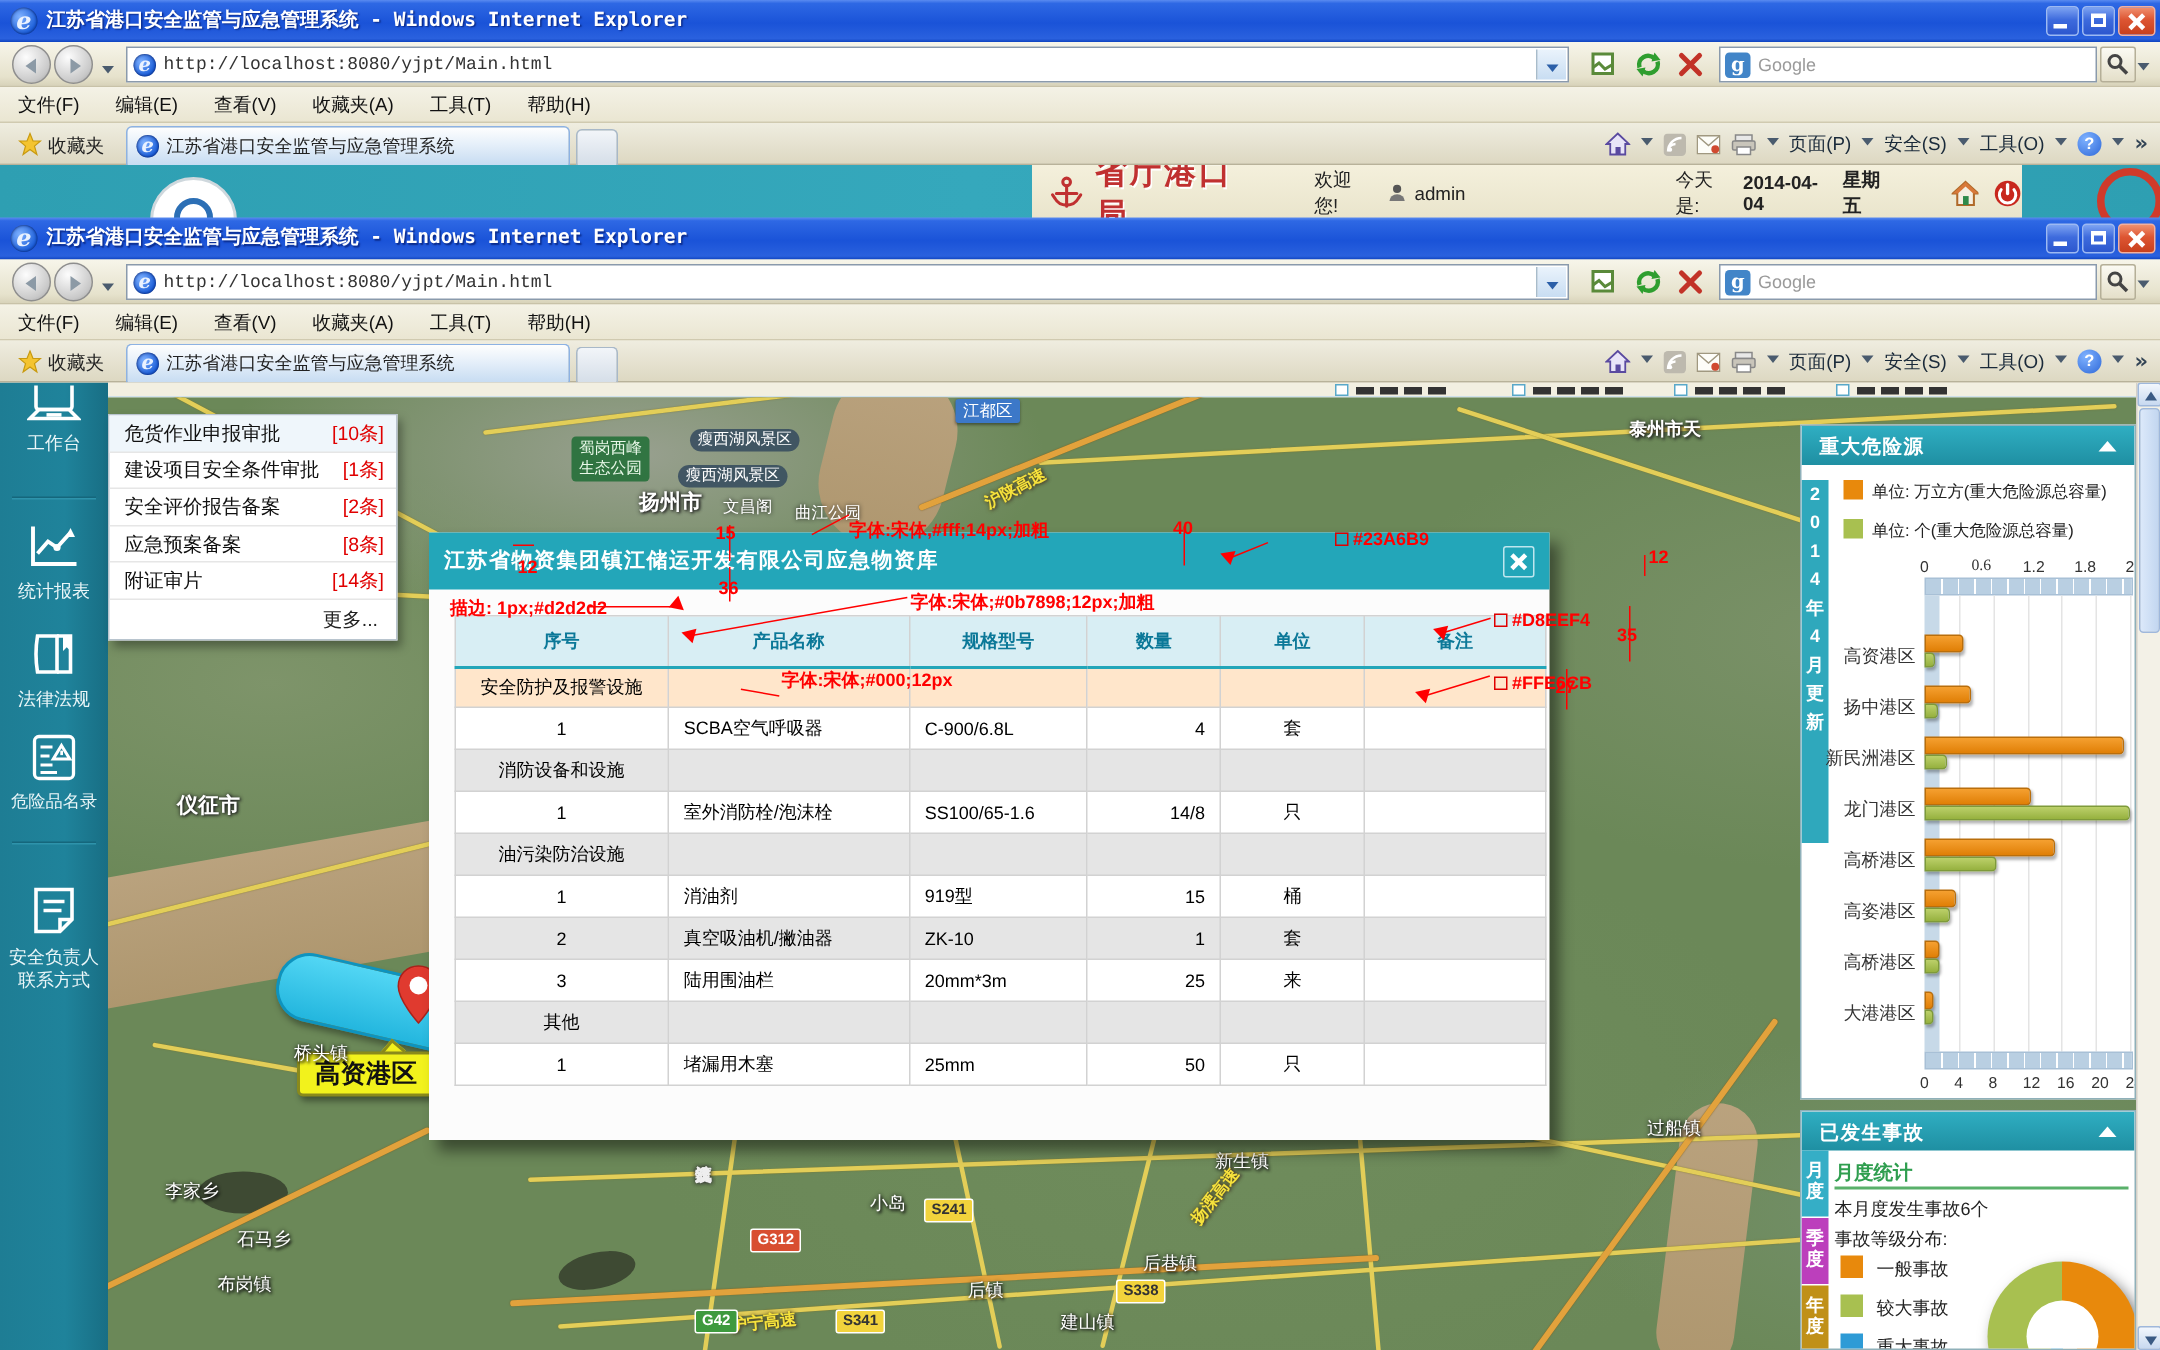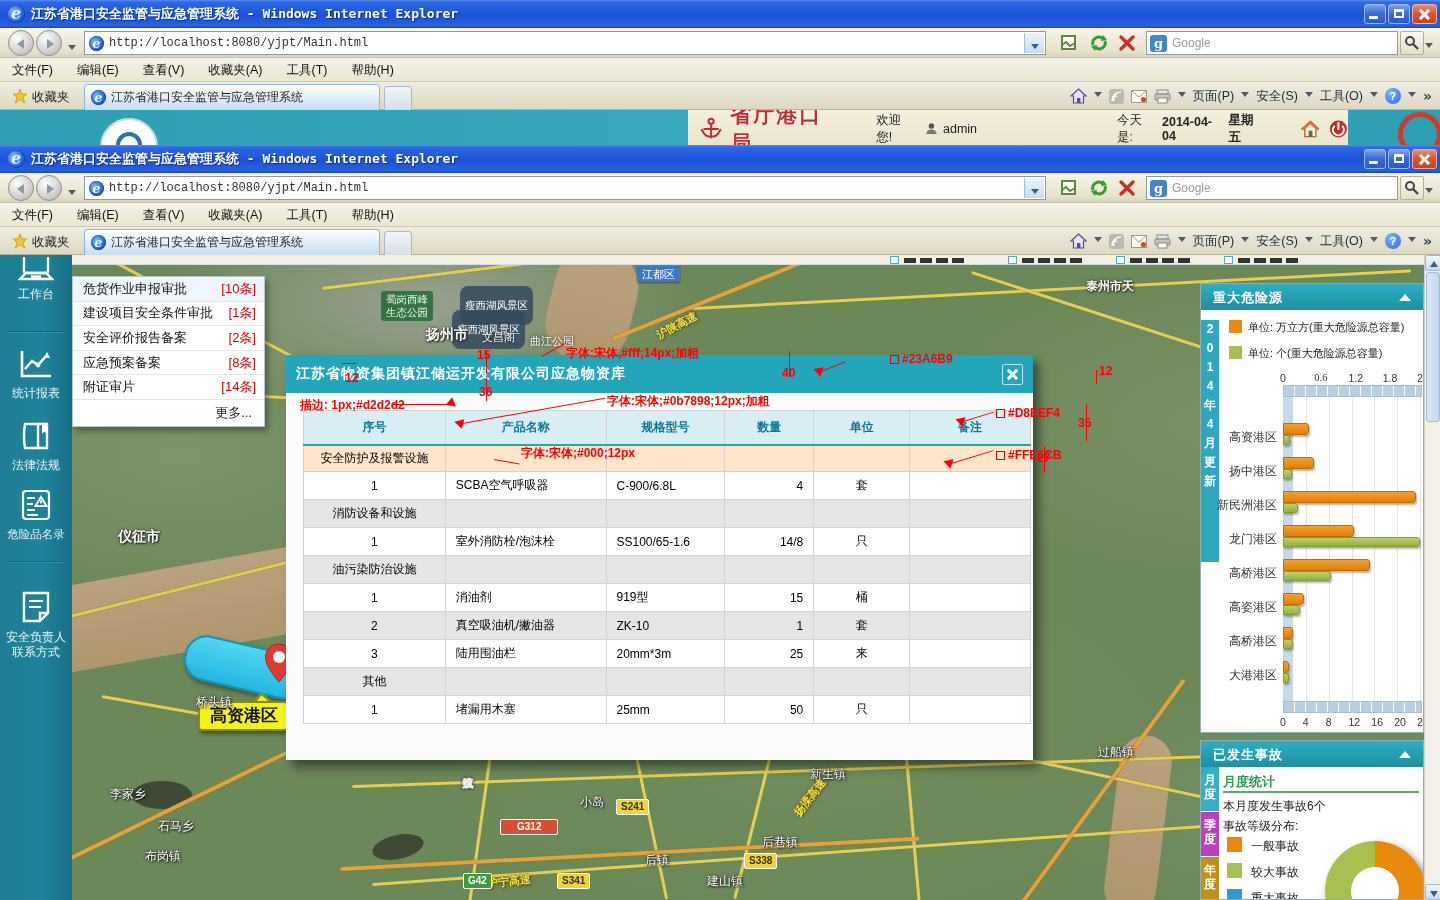--- a/index.html
+++ b/index.html
@@ -103,23 +103,23 @@
   .hwy{position:absolute;height:4px;background:#E2A23C;border-radius:2px;box-shadow:0 0 1px #7a5a1a;transform-origin:0 0;}
   .band-cyan{position:absolute;background:linear-gradient(#52D6F4,#23B6DE);border:2px solid #0E93BE;border-radius:22px 26px 18px 22px;transform-origin:0 0;box-shadow:2px 3px 4px rgba(0,0,0,.35);}
   .band-orange{position:absolute;background:linear-gradient(#F5A93E,#EE8E12);border:2px solid #C87612;border-radius:6px;transform-origin:0 0;box-shadow:2px 3px 4px rgba(0,0,0,.35);}
 
   .mlabel{position:absolute;white-space:pre-line;}
   .city{font:bold 14px "Liberation Sans",sans-serif;color:#fff;text-shadow:0 0 3px #222,1px 1px 2px #222;}
   .city-sm{font:bold 12px "Liberation Sans",sans-serif;color:#fff;text-shadow:0 0 3px #222,1px 1px 2px #222;}
   .town{font:12px "Liberation Sans",sans-serif;color:#fff;text-shadow:0 0 3px #111,1px 1px 2px #111;}
   .poi{font:11px "Liberation Sans",sans-serif;color:#fff;text-shadow:0 0 3px #111;}
   .badge-blue{font:11px/16px "Liberation Sans",sans-serif;color:#fff;background:#3C78C8;padding:0 5px;border-radius:2px;box-shadow:0 1px 2px rgba(0,0,0,.4);}
-  .badge-dark{font:10.5px/15px "Liberation Sans",sans-serif;color:#fff;background:rgba(52,74,94,.85);padding:12px 5px;border-radius:8px;}
+  .badge-dark{font:10.5px/15px "Liberation Sans",sans-serif;color:#fff;background:rgba(52,74,94,.85);padding:0 5px;border-radius:8px;}
   .badge-green{font:10.5px/13px "Liberation Sans",sans-serif;color:#E8F8E8;background:rgba(38,112,58,.9);padding:2px 5px;border-radius:3px;text-align:center;}
-  .badge-red{font:bold 10px/14px "Liberation Sans",sans-serif;color:#fff;background:#D84E30;padding:0 16px;border-radius:2px;border:1px solid #fff;}
+  .badge-red{font:bold 10px/14px "Liberation Sans",sans-serif;color:#fff;background:#D84E30;padding:0 4px;border-radius:2px;border:1px solid #fff;}
   .badge-greenroad{font:bold 10px/14px "Liberation Sans",sans-serif;color:#fff;background:#3E9A3E;padding:0 4px;border-radius:2px;border:1px solid #fff;}
   .badge-yellow{font:bold 10px/14px "Liberation Sans",sans-serif;color:#333;background:#F2D33C;padding:0 4px;border-radius:2px;border:1px solid #fff;}
   .road-label{font:bold 11px "Liberation Sans",sans-serif;color:#F6E23C;text-shadow:0 0 3px #5a4a10,1px 1px 2px #444;}
   .road-label-v{font:bold 11px "Liberation Sans",sans-serif;color:#eee;text-shadow:0 0 3px #333;writing-mode:vertical-rl;}
   .port-callout{font:bold 17px/26px "Liberation Sans",sans-serif;color:#111;background:#F2F21C;border:2px solid #8A8A1B;border-radius:4px;padding:0 10px;box-shadow:2px 3px 4px rgba(0,0,0,.4);}
   .callout-tip{position:absolute;width:12px;height:12px;background:#F2F21C;border-left:2px solid #8A8A1B;border-top:2px solid #8A8A1B;transform:rotate(40deg);}
   .pin{position:absolute;width:30px;height:40px;}
 
   
   #quickmenu{position:absolute;left:72px;top:21px;width:193px;background:#fff;border:1px solid #B8C4CE;box-shadow:3px 4px 6px rgba(0,0,0,.35);}
@@ -833,21 +833,21 @@
               <td class="td-c">只</td>
               <td></td>
             </tr>
           </tbody>
         </table>
     </div>
 
     <div id="annlayer">
         <div class="ann" style="left: 477px; top: 93px;">15</div>
         <div class="ann" style="left: 566px; top: 90px;">字体:宋体,#fff;14px;加粗</div>
-        <div class="ann" style="left: 782px; top: 111px;">40</div>
+        <div class="ann" style="left: 782px; top: 90px;">40</div>
         <div class="ann" style="left: 846px; top: 97px; margin-left: 44px;"><span class="sw" style="background: rgb(35, 166, 185);"></span>#23A6B9</div>
         <div class="ann" style="left: 1099px; top: 109px;">12</div>
         <div class="ann" style="left: 345px; top: 116px;">12</div>
         <div class="ann" style="left: 479px; top: 130px;">36</div>
         <div class="ann" style="left: 300px; top: 142px;">描边: 1px;#d2d2d2</div>
         <div class="ann" style="left: 607px; top: 138px;">字体:宋体;#0b7898;12px;加粗</div>
         <div class="ann" style="left: 996px; top: 151px;"><span class="sw" style="background: rgb(216, 238, 244);"></span>#D8EEF4</div>
         <div class="ann" style="left: 1078px; top: 161px;">35</div>
         <div class="ann" style="left: 996px; top: 193px;"><span class="sw" style="background: rgb(255, 230, 203);"></span>#FFE6CB</div>
         <div class="ann" style="left: 1037px; top: 196px;">27</div>

